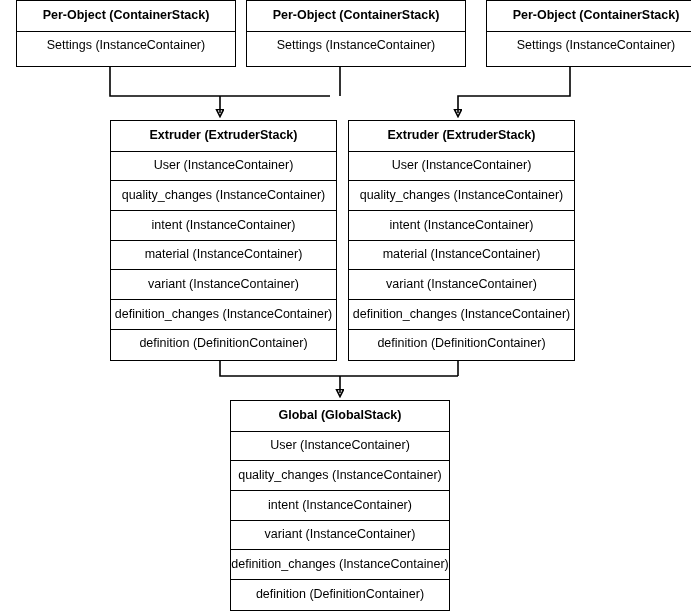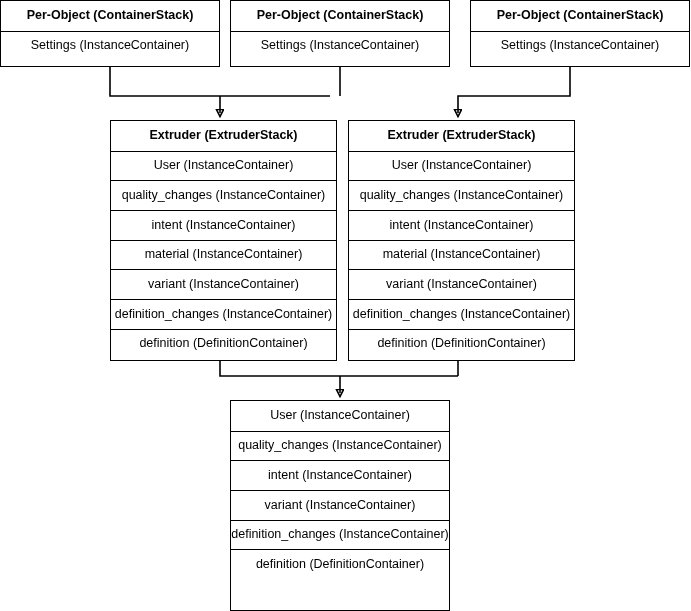--- a/index.html
+++ b/index.html
@@ -41,21 +41,21 @@
   }
   .node .row + .row {
     border-top: 1.6px solid #000000;
     text-align: right;
   }
   .node .row.header {
     font-weight: bold;
   }
 
   
-  .node.perobj { width: 220px; height: 67px; }
+  .node.perobj { width: 220px; height: 67px; margin-left: 16px; }
   .node.perobj .row { height: 29.7px; }
 
   
   .node.extruder { width: 227px; height: 241px; }
   .node.extruder .row { height: 29.7px; }
 
   
   .node.global { width: 220px; height: 211px; }
   .node.global .row { height: 29.7px; }
 
@@ -143,20 +143,21 @@
     <div class="row">User (InstanceContainer)</div>
     <div class="row">quality_changes (InstanceContainer)</div>
     <div class="row">intent (InstanceContainer)</div>
     <div class="row">material (InstanceContainer)</div>
     <div class="row">variant (InstanceContainer)</div>
     <div class="row">definition_changes (InstanceContainer)</div>
     <div class="row">definition (DefinitionContainer)</div>
   </div>
 
   <div class="node global" style="left:230px; top:400px;">
+    <div class="row header">Global (GlobalStack)</div>
     <div class="row">User (InstanceContainer)</div>
     <div class="row">quality_changes (InstanceContainer)</div>
     <div class="row">intent (InstanceContainer)</div>
     <div class="row">variant (InstanceContainer)</div>
     <div class="row">definition_changes (InstanceContainer)</div>
     <div class="row">definition (DefinitionContainer)</div>
   </div>
 
 </div>
 

